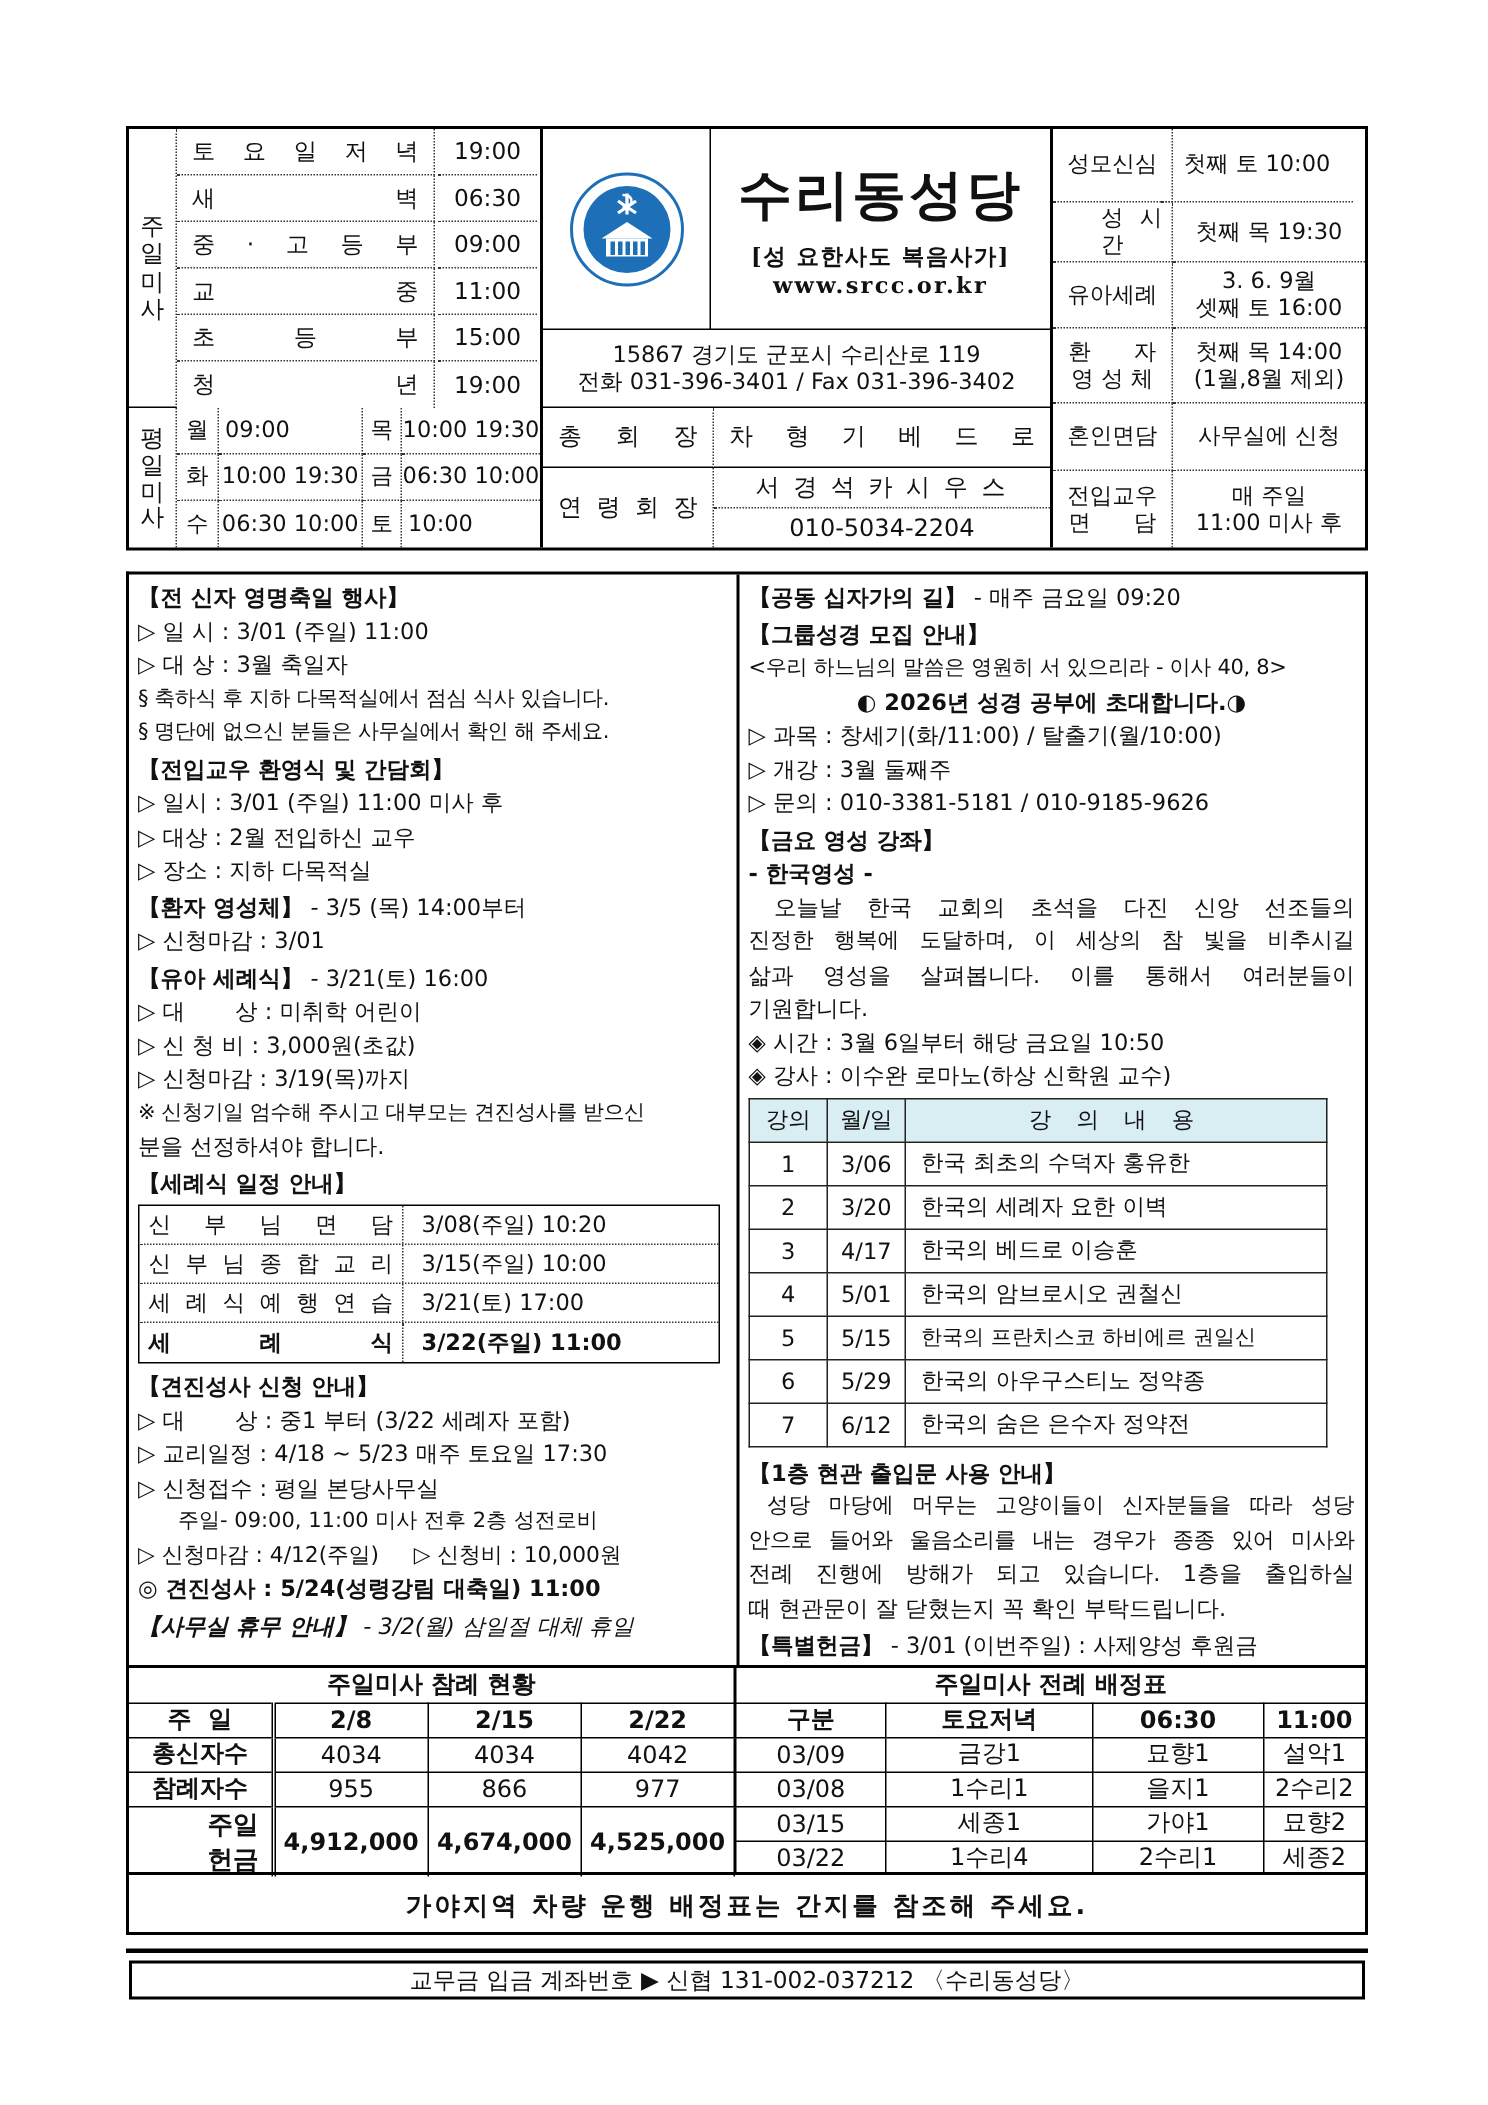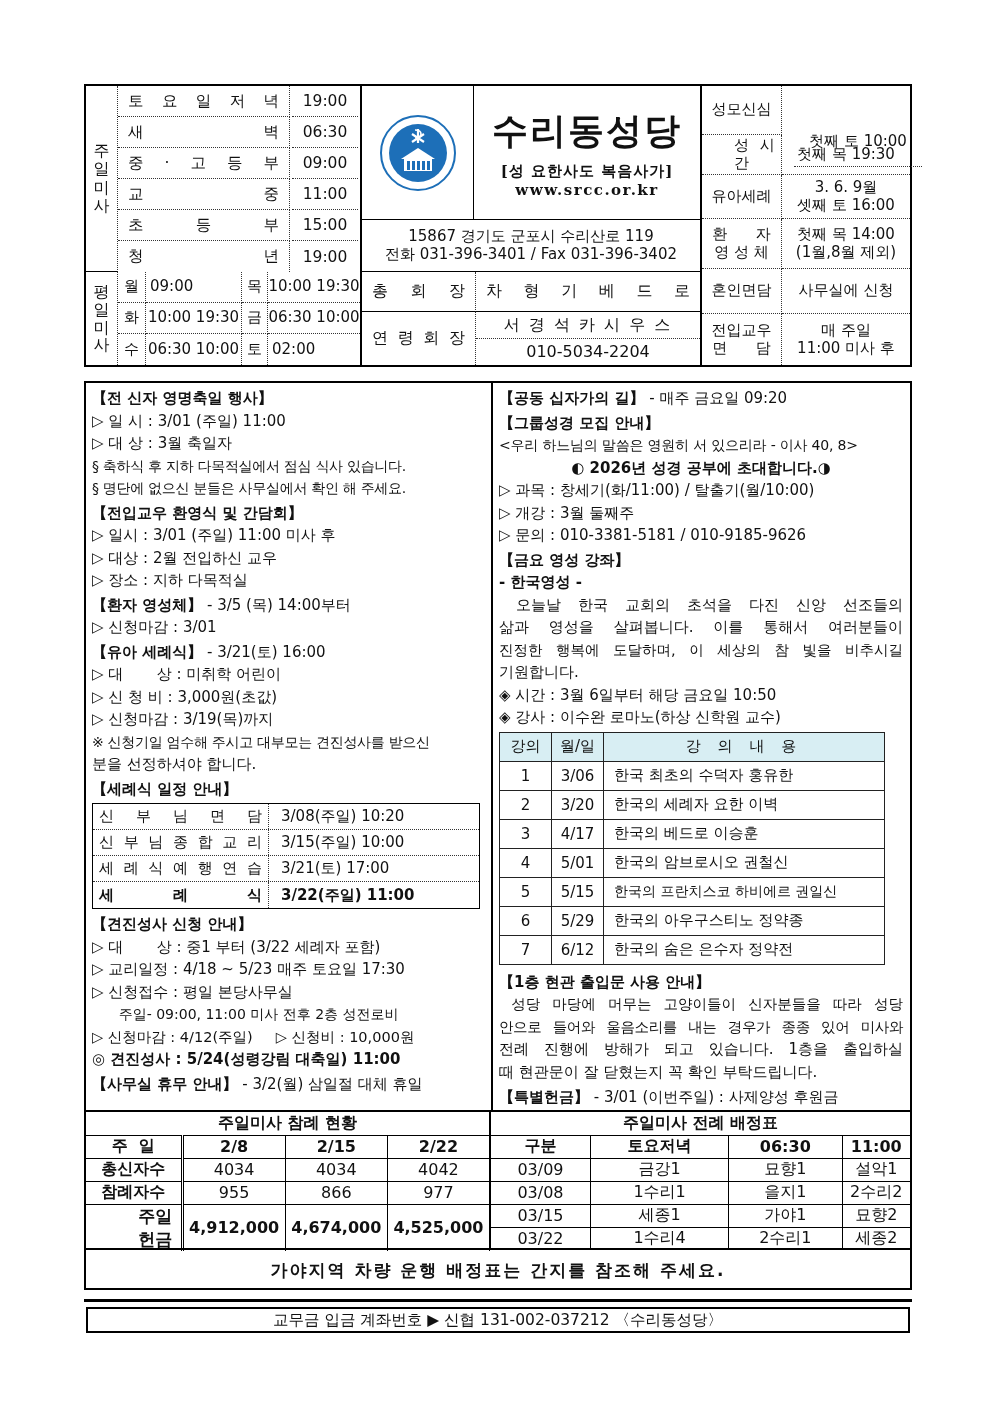--- a/index.html
+++ b/index.html
@@ -119,21 +119,21 @@
     <div class="hcell dot-b" style="left:182px;top:186px;width:92px;height:31px;">10:00 19:30</div>
 
     <div class="hcell dot-r dot-b" style="left:32px;top:217px;width:28px;height:31px;">화</div>
     <div class="hcell dot-r dot-b" style="left:60px;top:217px;width:96px;height:31px;">10:00 19:30</div>
     <div class="hcell dot-r dot-b" style="left:156px;top:217px;width:26px;height:31px;">금</div>
     <div class="hcell dot-b" style="left:182px;top:217px;width:92px;height:31px;">06:30 10:00</div>
 
     <div class="hcell dot-r" style="left:32px;top:248px;width:28px;height:31px;">수</div>
     <div class="hcell dot-r" style="left:60px;top:248px;width:96px;height:31px;">06:30 10:00</div>
     <div class="hcell dot-r" style="left:156px;top:248px;width:26px;height:31px;">토</div>
-    <div class="hcell" style="left:182px;top:248px;width:92px;height:31px;justify-content:flex-start;padding-left:4px;">02:00</div>
+    <div class="hcell" style="left:182px;top:248px;width:92px;height:31px;justify-content:flex-start;padding-left:4px;">10:00</div>
   </div>
 
   <div class="abs" style="left:274px;top:0;width:2px;height:279px;background:#000;"></div>
 
   <div class="hcell" style="left:276px;top:0;width:112px;height:134px;border-right:1px solid #000;border-bottom:1px solid #000;">
     <svg width="78" height="80" viewBox="0 0 78 80">
       <circle cx="39" cy="40" r="37" fill="#fff" stroke="#1d6fb8" stroke-width="2"></circle>
       <circle cx="39" cy="40" r="29" fill="#1d6fb8"></circle>
       <path d="M39 16 v14 M33 21 l12 8 M45 21 l-12 8" stroke="#fff" stroke-width="2.2" fill="none"></path>
       <path d="M36 17 q6 0 6 4 q0 4 -6 4" stroke="#fff" stroke-width="1.6" fill="none"></path>
@@ -176,21 +176,21 @@
       <span>령</span>
       <span>회</span>
       <span>장</span>
   </div>
   <div class="hcell dot-b" style="left:390px;top:226px;width:224px;height:27px;font-size:16px;letter-spacing:2px;">서 경 석  카 시 우 스</div>
   <div class="hcell" style="left:390px;top:253px;width:224px;height:26px;font-size:16px;">010-5034-2204</div>
 
   <div class="abs" style="left:614px;top:0;width:2px;height:279px;background:#000;"></div>
   <div>
     <div class="hcell dot-r dot-b" style="left:616px;top:0;width:80px;height:49px;">성모신심</div>
-    <div class="hcell dot-b" style="left:708px;top:0;width:128px;height:49px;margin-top:32px;">첫째 토 10:00</div>
+    <div class="hcell dot-b" style="left:688px;top:0;width:128px;height:49px;">첫째 토 10:00</div>
 
     <div class="hcell dot-r dot-b" style="left:616px;top:49px;width:80px;height:40px;letter-spacing:3px;padding-left:32px;">성 시 간</div>
     <div class="hcell dot-b" style="left:696px;top:49px;width:128px;height:40px;">첫째 목 19:30</div>
 
     <div class="hcell dot-r dot-b" style="left:616px;top:89px;width:80px;height:44px;">유아세례</div>
     <div class="hcell vert dot-b" style="left:696px;top:89px;width:128px;height:44px;">
       <span>3. 6. 9월</span>
         <span>셋째 토 16:00</span>
     </div>
 
@@ -293,41 +293,41 @@
     </div>
     <div style="margin-top:4px;">
       <div class="line heading">【견진성사 신청 안내】</div>
       <div class="line" style="white-space:pre;">▷ 대       상 : 중1 부터 (3/22 세례자 포함)</div>
       <div class="line">▷ 교리일정 : 4/18 ~ 5/23 매주 토요일 17:30</div>
       <div class="line">▷ 신청접수 : 평일 본당사무실</div>
       <div class="line" style="white-space:pre;font-size:14px;">      주일- 09:00, 11:00 미사 전후 2층 성전로비</div>
       <div class="line" style="white-space:pre;font-size:14.5px;">▷ 신청마감 : 4/12(주일)     ▷ 신청비 : 10,000원</div>
       <div class="line heading">◎ 견진성사 : 5/24(성령강림 대축일) 11:00</div>
     </div>
-    <div style="margin-top:2px;">
+    <div style="margin-top:2px;font-style:italic;">
       <div class="line"><span class="heading">【사무실 휴무 안내】</span><span> - 3/2(월) 삼일절 대체 휴일</span></div>
     </div>
   </div>
 
   <div class="col" style="left:413px;top:4px;width:404px;">
     <div class="line"><span class="heading">【공동 십자가의 길】</span><span> - 매주 금요일 09:20</span></div>
     <div style="margin-top:2px;">
       <div class="line heading">【그룹성경 모집 안내】</div>
       <div class="line" style="font-size:14px;letter-spacing:-0.2px;">&lt;우리 하느님의 말씀은 영원히 서 있으리라 - 이사 40, 8&gt;</div>
       <div class="line heading" style="text-align:center;">◐ 2026년 성경 공부에 초대합니다.◑</div>
       <div class="line">▷ 과목 : 창세기(화/11:00) / 탈출기(월/10:00)</div>
       <div class="line">▷ 개강 : 3월 둘째주</div>
       <div class="line">▷ 문의 : 010-3381-5181 / 010-9185-9626</div>
     </div>
     <div style="margin-top:2px;">
       <div class="line heading">【금요 영성 강좌】</div>
       <div class="line heading">- 한국영성 -</div>
       <div class="line justify" style="white-space:pre;"> 오늘날 한국 교회의 초석을 다진 신앙 선조들의</div>
+      <div class="line justify" style="font-size:14.5px;">진정한 행복에 도달하며, 이 세상의 참 빛을 비추시길</div>
       <div class="line justify">삶과 영성을 살펴봅니다. 이를 통해서 여러분들이</div>
-      <div class="line justify" style="font-size:14.5px;">진정한 행복에 도달하며, 이 세상의 참 빛을 비추시길</div>
       <div class="line">기원합니다.</div>
       <div class="line">◈ 시간 : 3월 6일부터 해당 금요일 10:50</div>
       <div class="line">◈ 강사 : 이수완 로마노(하상 신학원 교수)</div>
       <table class="lect" style="position:relative;margin-top:3px;width:386px;padding-left:28px;">
         <tbody>
             <tr>
           <th style="width:52px;">강의</th>
           <th style="width:52px;">월/일</th>
           <th style="letter-spacing:6px;">강 의 내 용</th>
         </tr>

